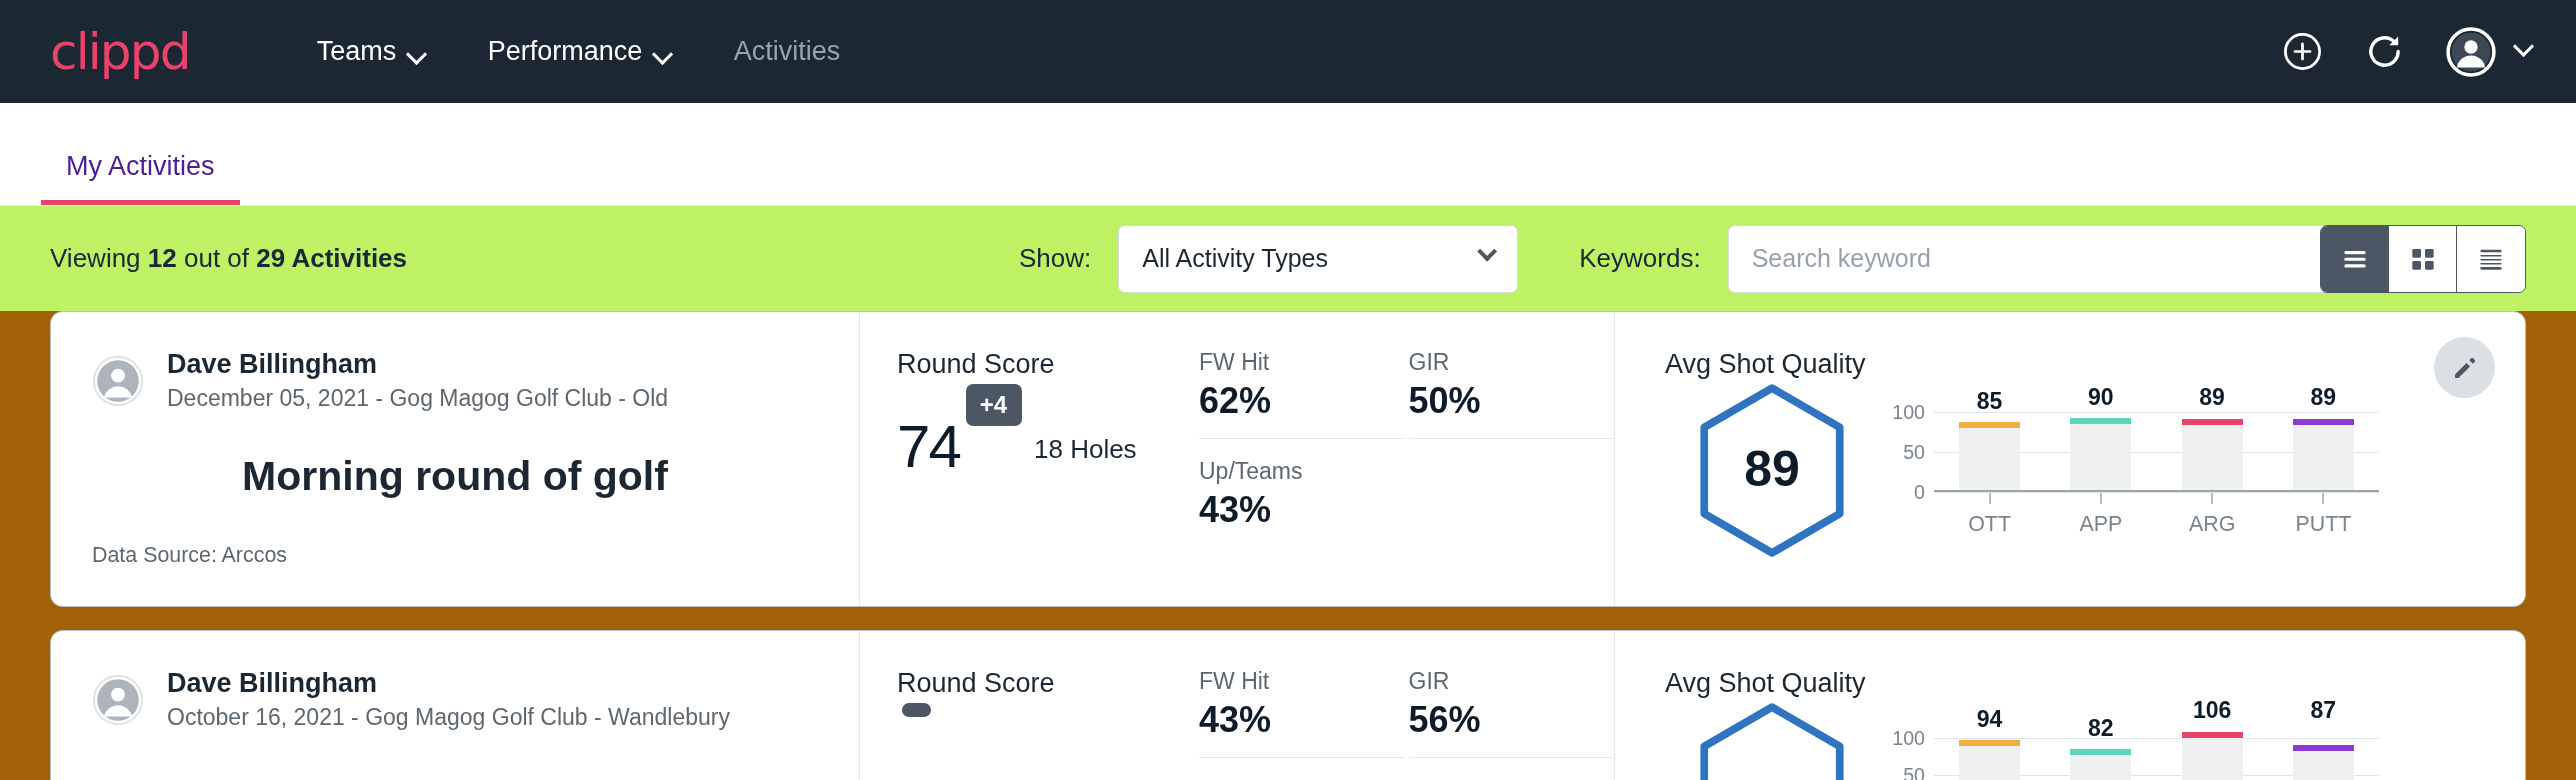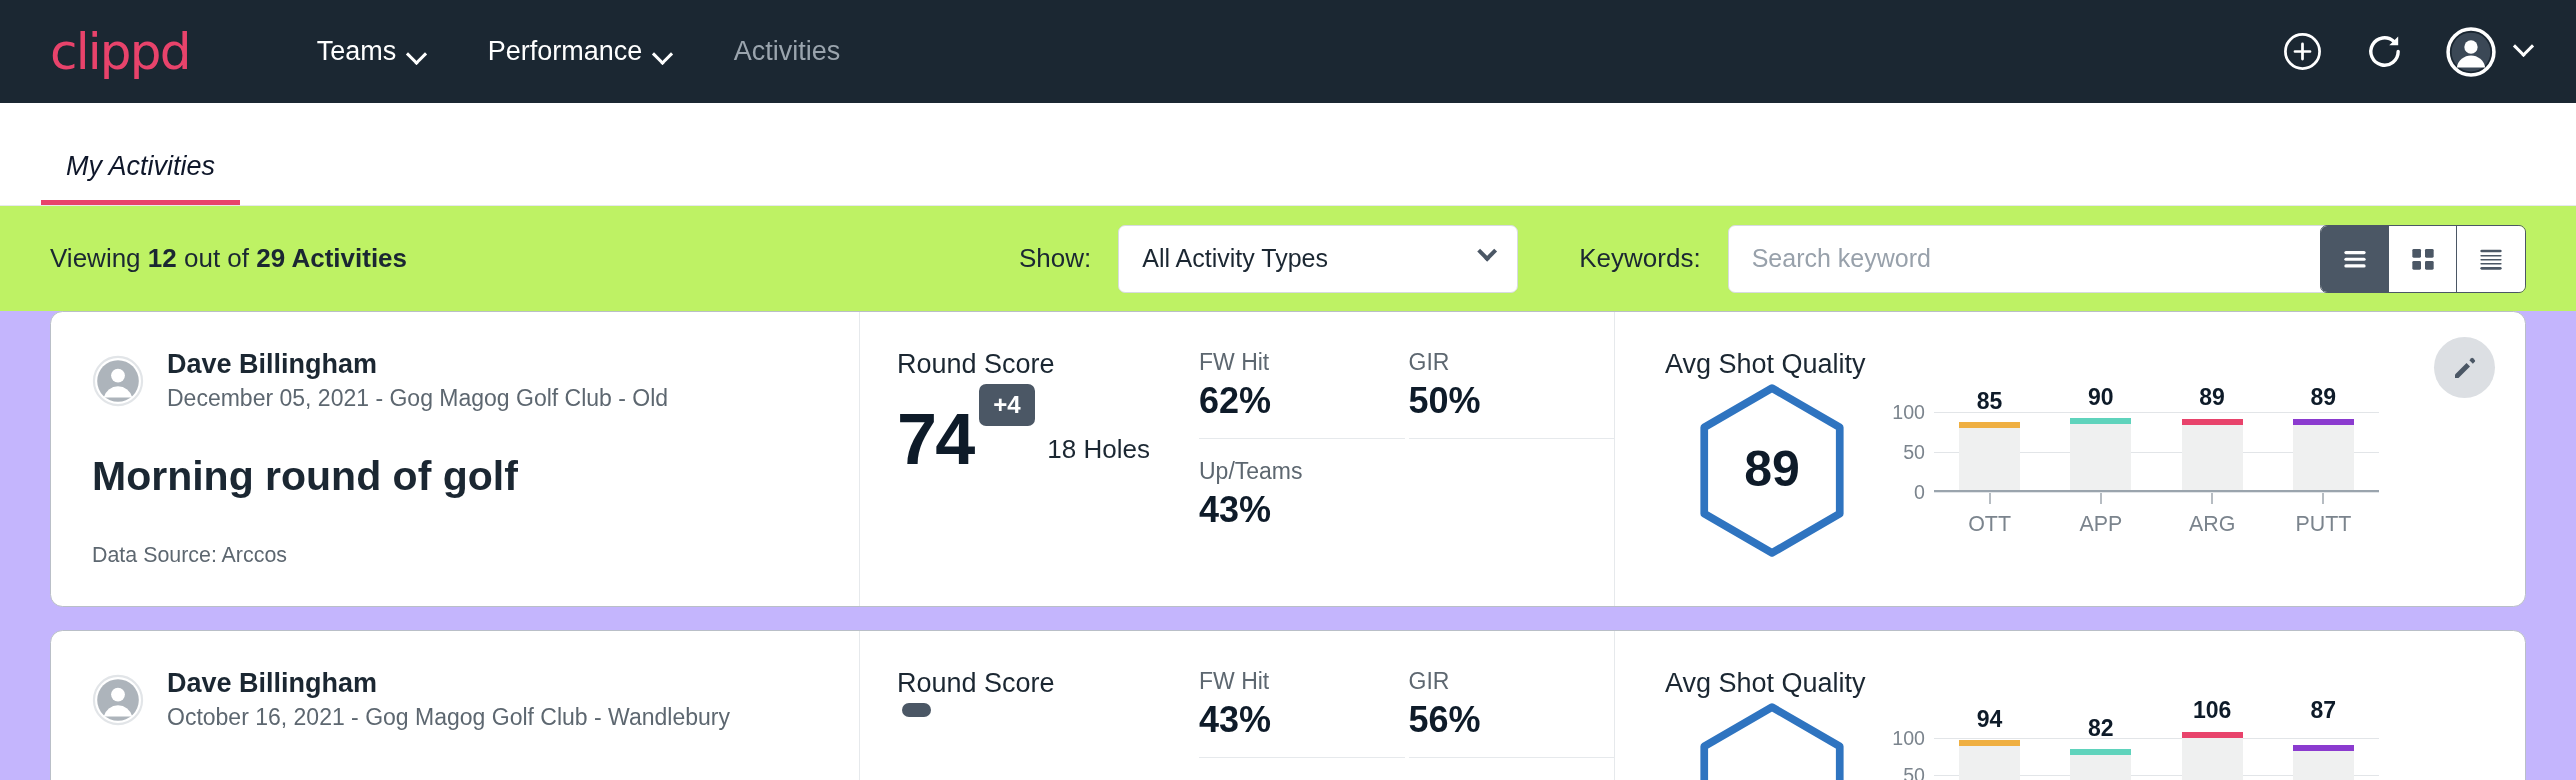--- a/index.html
+++ b/index.html
@@ -60,25 +60,24 @@
   .tabstrip {
     height: 103px;
     background: #ffffff;
     display: flex;
     align-items: flex-end;
     padding-left: 41px;
     border-bottom: 0.9px solid #e6e9ec;
   }
   .tab {
     font-size: 27px;
-    color: #0f172a;
+    color: #4c1d95;
     padding: 0 25px 23px 25px;
     position: relative;
     cursor: pointer;
-    font-style: italic;
   }
   .tab.active::after {
     content: "";
     position: absolute;
     left: 0; right: 0; bottom: 0;
     height: 5.4px;
     background: #e8436b;
   }
 
   
@@ -146,21 +145,21 @@
     display: flex; align-items: center; justify-content: center;
     background: #ffffff;
     border-right: 0.9px solid #4b5765;
     cursor: pointer;
   }
   .vt-btn:last-child { border-right: none; }
   .vt-btn.active { background: #4b5765; }
 
   
   .content {
-    background: #c4b5fd;
+    background: #a16207;
     padding: 0 50px;
     height: 469px;
   }
   .card {
     background: #ffffff;
     border: 0.9px solid #b9bfc7;
     border-radius: 12.5px;
     height: 296px;
     display: flex;
     align-items: stretch;
@@ -174,36 +173,37 @@
     border-right: 0.9px solid #e6e9ec;
   }
   .person-row { display: flex; align-items: center; gap: 23px; }
   .person-name { font-size: 27px; font-weight: bold; color: #1b2732; }
   .person-sub { font-size: 23px; color: #5d6770; margin-top: 5.4px; }
   .activity-title {
     font-size: 41px;
     font-weight: bold;
     color: #1b2732;
     margin-top: 41px;
+    text-align: center;
   }
   .data-source {
     font-size: 21.4px;
     color: #5d6770;
     margin-top: 43px;
   }
 
   .col-score {
     width: 339px;
     padding: 37px 0 0 37px;
   }
   .blk-label { font-size: 27px; color: #1b2732; }
   .score-row { display: flex; align-items: flex-end; margin-top: 3.6px; }
   .score-num {
-    font-size: 72px;
-    font-weight: bold;
+    font-size: 60px;
+    font-weight: normal;
     color: #0e1b29;
     line-height: 1.05;
     letter-spacing: -1.8px;
   }
   .score-badge {
     background: #4b5765;
     color: #ffffff;
     font-size: 24px;
     font-weight: bold;
     border-radius: 7.1px;

